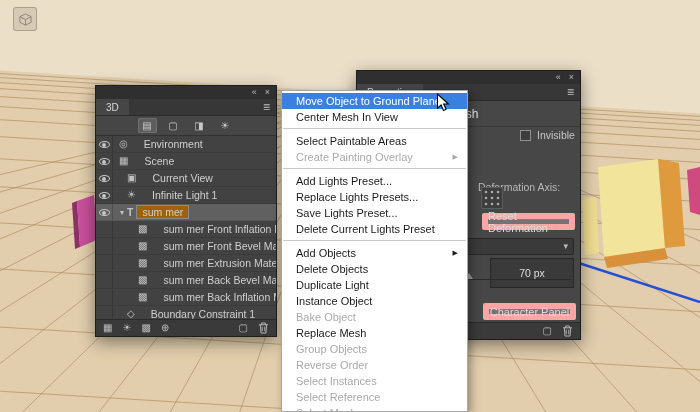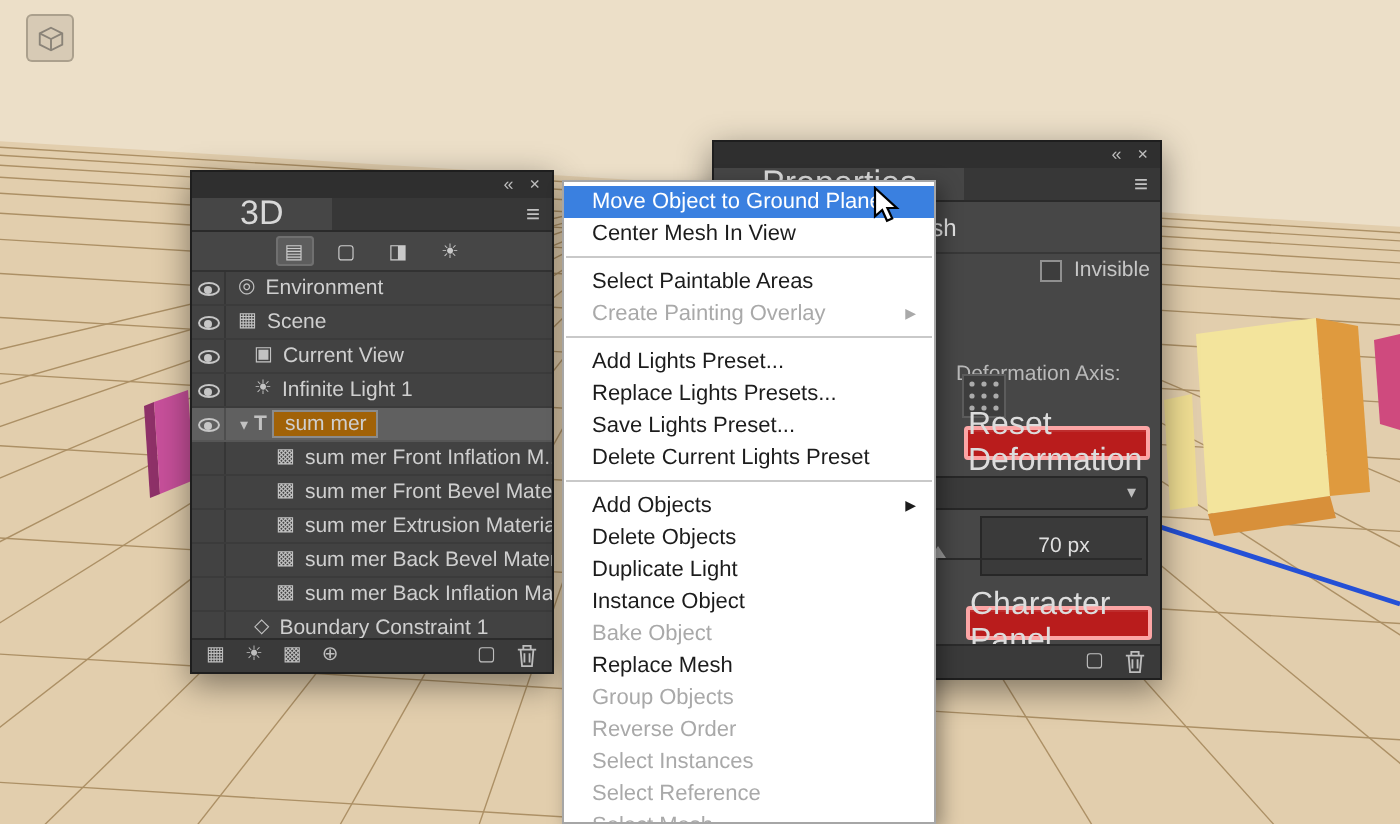--- a/index.html
+++ b/index.html
@@ -11,55 +11,55 @@
   .scene{position:absolute;left:0;top:0;z-index:0}
   .home-widget{position:absolute;left:13px;top:7px;width:24px;height:24px;background:rgba(120,110,95,.18);
     border:1px solid rgba(90,80,65,.35);border-radius:3px;display:flex;align-items:center;justify-content:center;z-index:2}
 
   
   .panel{position:absolute;background:#434343;border:1px solid #1e1e1e;box-shadow:0 5px 16px rgba(0,0,0,.45);color:#ccc}
   .phead{height:13px;background:#2f2f2f;display:flex;justify-content:flex-end;align-items:center;gap:8px;
     padding:0 6px;font-size:9px;color:#bdbdbd;line-height:1}
   .phicon{cursor:default}
   .ptabs{height:17px;background:#373737;display:flex;align-items:stretch;position:relative;border-bottom:1px solid #2a2a2a}
-  .ptab{background:#464646;color:#d8d8d8;font-size:17px;padding:0 24px;display:flex;align-items:center}
+  .ptab{background:#464646;color:#d8d8d8;font-size:10px;padding:0 10px;display:flex;align-items:center}
   .flyout{position:absolute;right:6px;top:1px;font-size:12px;color:#c2c2c2}
 
   
   .p3d{left:95px;top:85px;width:182px;height:252px;z-index:10}
   .filters{height:20px;background:#464646;border-bottom:1px solid #323232;display:flex;align-items:center;justify-content:center;gap:7px}
   .fic{width:19px;height:15px;display:flex;align-items:center;justify-content:center;font-size:10px;color:#c9c9c9;border-radius:2px}
   .fic.active{background:#5d5d5d;box-shadow:inset 0 0 0 1px #707070}
   .tree{background:#424242}
   .trow{height:17px;display:flex;align-items:center;font-size:10.5px;color:#cfcfcf;border-bottom:1px solid rgba(0,0,0,.10);white-space:nowrap;overflow:hidden}
   .trow.sel{background:#606060}
   .eyecell{width:17px;height:100%;display:flex;justify-content:center;align-items:center;flex:none;border-right:1px solid rgba(0,0,0,.18)}
   .eye{position:relative;width:11px;height:7px;border:1px solid #c6c6c6;border-radius:50%}
   .eye::after{content:"";position:absolute;left:2.5px;top:1px;width:4px;height:4px;background:#c6c6c6;border-radius:50%}
   .ric{margin-left:6px;font-size:10px;color:#c2c2c2;flex:none;line-height:1}
   .ind1 .ric{margin-left:14px}
   .ind2 .ric{margin-left:25px}
   .tmesh .ric{margin-left:3px;font-weight:bold;font-size:10.5px}
   .tw{margin-left:7px;font-size:8px;color:#c2c2c2;flex:none}
-  .rlab{margin-left:5px;overflow:hidden}
+  .rlab{margin-left:16px;overflow:hidden}
   .sel .rlab{border:1px solid #8b8b8b;background:#a16207;padding:0 5px;margin-left:3px}
   .pbar{position:absolute;left:0;right:0;bottom:0;height:17px;background:#3a3a3a;border-top:1px solid #2b2b2b;
     display:flex;align-items:center;padding:0 7px;gap:10px}
   .pbic{font-size:10px;color:#bdbdbd;line-height:1}
   .spacer{flex:1}
 
   
   .props{left:356px;top:70px;width:225px;height:270px;z-index:20;background:#474747}
   .meshstrip{position:absolute;left:0;right:0;top:30px;height:26px;border-bottom:1px solid #383838;background:#474747}
   .meshlab{position:absolute;left:92px;top:6px;font-size:12px;color:#e2e2e2}
   .inv{position:absolute;left:163px;top:58px;display:flex;gap:6px;align-items:center;font-size:10.5px;color:#c6c6c6}
   .cb{width:11px;height:11px;background:#3d3d3d;border:1px solid #909090;flex:none}
   .dax{position:absolute;left:121px;top:110px;font-size:10.5px;color:#b9b9b9}
   .grid9{position:absolute;left:124px;top:116px;width:22px;height:22px;background:#3d3d3d;border:1px solid #5c5c5c}
-  .btn{position:absolute;font-size:16px;color:#dcdcdc;background:#b91c1c;border:2px solid #fca5a5;border-radius:2px;
+  .btn{position:absolute;font-size:11px;color:#dcdcdc;background:#737373;border:6px solid #fca5a5;border-radius:2px;
     display:flex;align-items:center;justify-content:center;box-shadow:inset 0 1px 0 rgba(255,255,255,.08)}
   .resetbtn{left:125px;top:142px;width:93px;height:17px}
   .charbtn{left:126px;top:232px;width:93px;height:17px}
   .ddown{position:absolute;left:8px;top:167px;width:209px;height:17px;background:#3a3a3a;border:1px solid #272727;border-radius:2px}
   .ddchev{position:absolute;right:5px;top:2px;font-size:9px;color:#bdbdbd}
   .numfield{position:absolute;left:133px;top:187px;width:84px;height:30px;background:#3a3a3a;border:1px solid #272727;
     font-size:10.5px;color:#dedede;display:flex;align-items:center;justify-content:center}
   .sl-track{position:absolute;left:112px;right:9px;top:208px;height:1px;background:#2a2a2a}
   .sl-thumb{position:absolute;left:108px;top:202px;width:0;height:0;border-left:4px solid transparent;
     border-right:4px solid transparent;border-bottom:6px solid #9a9a9a}

